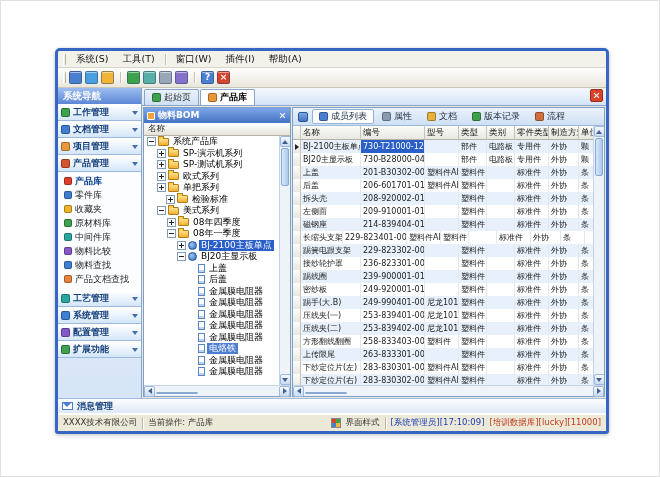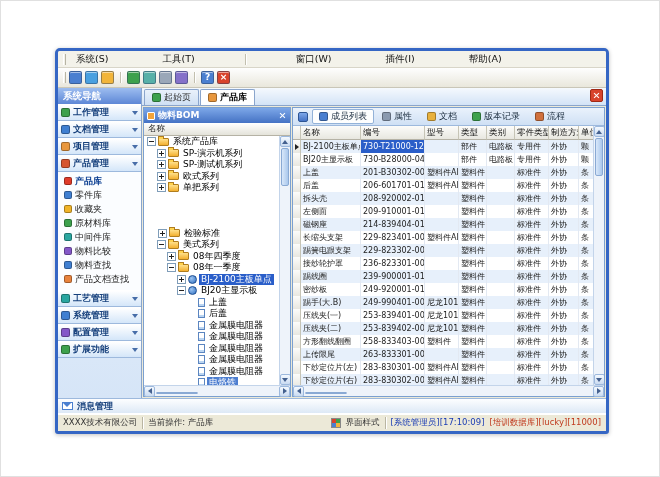--- a/index.html
+++ b/index.html
@@ -1,21 +1,21 @@
 <!DOCTYPE html>
 <html><head>
 <meta charset="utf-8">
 <style>
 *{margin:0;padding:0;box-sizing:border-box;font-family:"DejaVu Sans","Liberation Sans",sans-serif;}
 html,body{width:660px;height:477px;background:#fff;overflow:hidden;}
 .canvas{position:relative;width:660px;height:477px;background:#fff;border:1px solid #e0e0e0;}
 .window{position:absolute;left:54px;top:47px;width:554px;height:386px;background:#ece9d8;border:3px solid #3566c4;border-radius:5px 5px 3px 3px;display:flex;flex-direction:column;overflow:hidden;box-shadow:0 1px 4px rgba(0,0,0,.25);}
 
 .menubar{height:17px;background:#f3f2ea;border-bottom:1px solid #d8d5c8;display:flex;align-items:center;font-size:9.5px;color:#111;padding-left:2px;flex:0 0 auto;}
-#menu-items{display:flex;align-items:center;gap:40px;}
+#menu-items{display:flex;align-items:center;}
 .menu-item{padding:1px 7px;cursor:default;}
 .grip{width:3px;height:11px;margin:0 3px;border-left:1px solid #fff;border-right:1px solid #b7b4a4;}
 .vsep{width:1px;height:11px;background:#c2bfae;margin:0 3px;box-shadow:1px 0 0 #fff;}
 .toolbar{height:20px;background:linear-gradient(#fefefe,#e9e7dc);border-bottom:1px solid #c9c6b8;display:flex;align-items:center;padding-left:2px;flex:0 0 auto;}
 #toolbar-icons{display:flex;align-items:center;gap:3px;}
 .tb-ico{width:13px;height:13px;border-radius:2px;border:1px solid rgba(40,60,90,.45);display:inline-flex;align-items:center;justify-content:center;color:#fff;font-size:9px;font-weight:bold;line-height:1;box-shadow:inset 0 1px 0 rgba(255,255,255,.5);}
 
 .body{flex:1;display:flex;min-height:0;}
 .nav{width:84px;flex:0 0 84px;border-right:1px solid #8aa5cc;background:linear-gradient(#eef5fe,#d6e5f7);display:flex;flex-direction:column;}
 .nav-header{height:16px;background:linear-gradient(#9dbdf0,#5d87d6);color:#fff;font-size:9.5px;font-weight:bold;display:flex;align-items:center;padding-left:5px;flex:0 0 auto;}
@@ -269,21 +269,21 @@
                   <div class="tree-row" style="padding-left: 13px;">
                     <span class="expander plus"></span>
                     <span class="tree-ico folder"></span>
                     <span class="tree-label">欧式系列</span>
                   </div>
                   <div class="tree-row" style="padding-left: 13px;">
                     <span class="expander plus"></span>
                     <span class="tree-ico folder"></span>
                     <span class="tree-label">单把系列</span>
                   </div>
-                  <div class="tree-row" style="padding-left: 14px; margin-top: 34px;">
+                  <div class="tree-row" style="padding-left: 22px;">
                     <span class="expander plus"></span>
                     <span class="tree-ico folder"></span>
                     <span class="tree-label">检验标准</span>
                   </div>
                   <div class="tree-row" style="padding-left: 13px;">
                     <span class="expander minus"></span>
                     <span class="tree-ico folder"></span>
                     <span class="tree-label">美式系列</span>
                   </div>
                   <div class="tree-row" style="padding-left: 23px;">
@@ -494,21 +494,21 @@
                       <div class="gcell" style="width: 64px;">214-839404-01E</div>
                       <div class="gcell" style="width: 34px;"></div>
                       <div class="gcell" style="width: 28px;">塑料件</div>
                       <div class="gcell" style="width: 28px;"></div>
                       <div class="gcell" style="width: 34px;">标准件</div>
                       <div class="gcell" style="width: 30px;">外协</div>
                       <div class="gcell" style="width: 24px;">条</div>
                     </div>
                     <div class="grow">
                       <div class="gcell selcell" style="width: 8px;"></div>
-                      <div class="gcell" style="width: 60px;">长缩头支架</div>
+                      <div class="gcell" style="width: 42px;">长缩头支架</div>
                       <div class="gcell" style="width: 64px;">229-823401-00E</div>
                       <div class="gcell" style="width: 34px;">塑料件ABS</div>
                       <div class="gcell" style="width: 28px;">塑料件</div>
                       <div class="gcell" style="width: 28px;"></div>
                       <div class="gcell" style="width: 34px;">标准件</div>
                       <div class="gcell" style="width: 30px;">外协</div>
                       <div class="gcell" style="width: 24px;">条</div>
                     </div>
                     <div class="grow alt">
                       <div class="gcell selcell" style="width: 8px;"></div>

